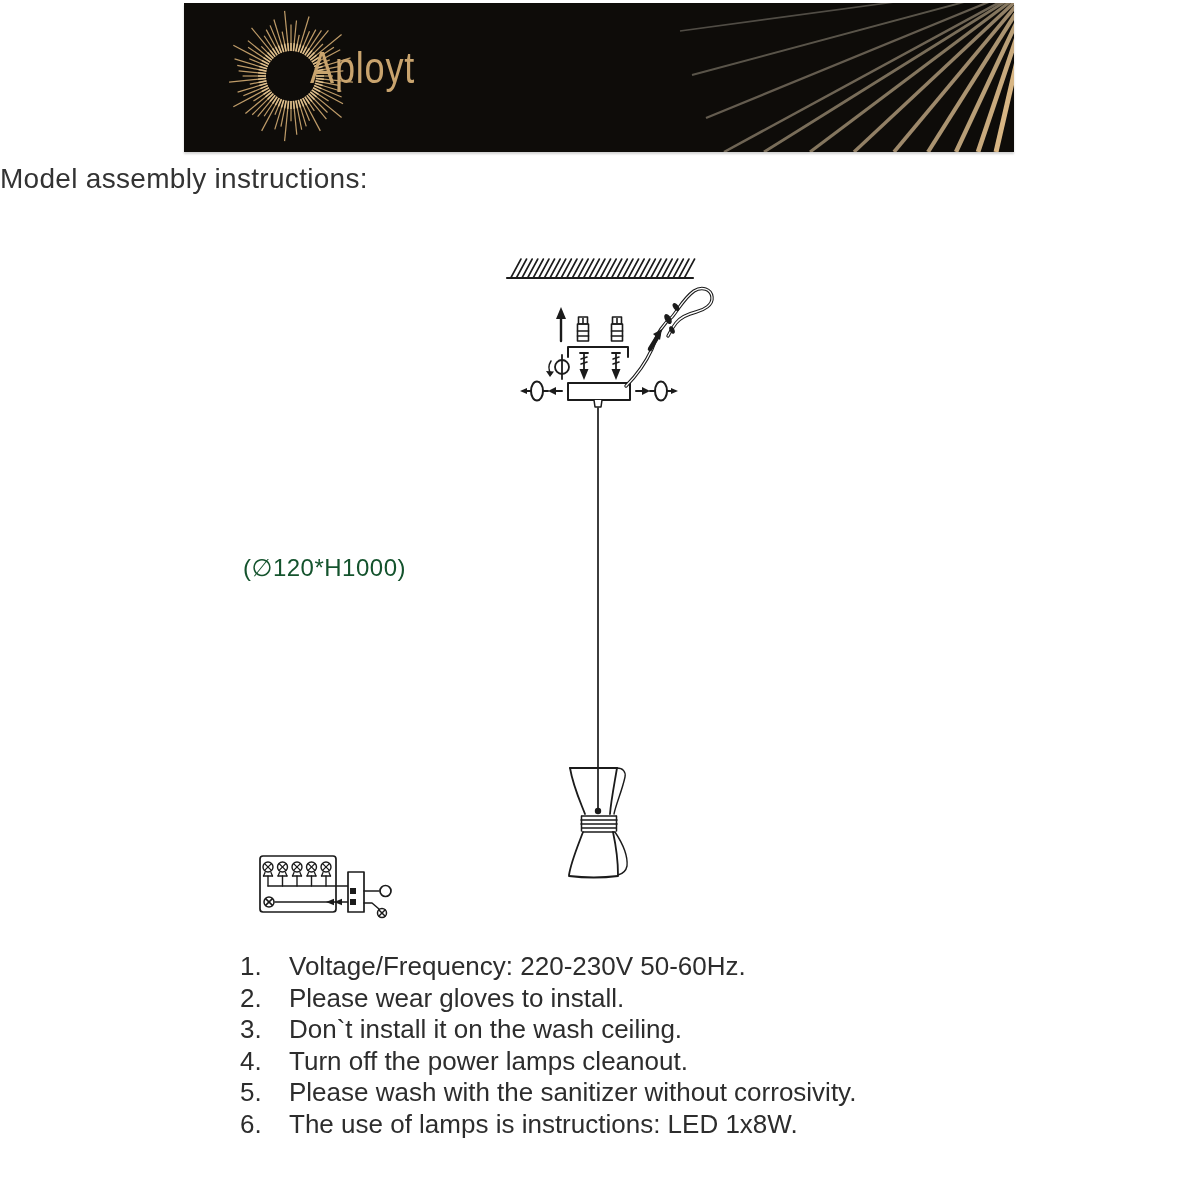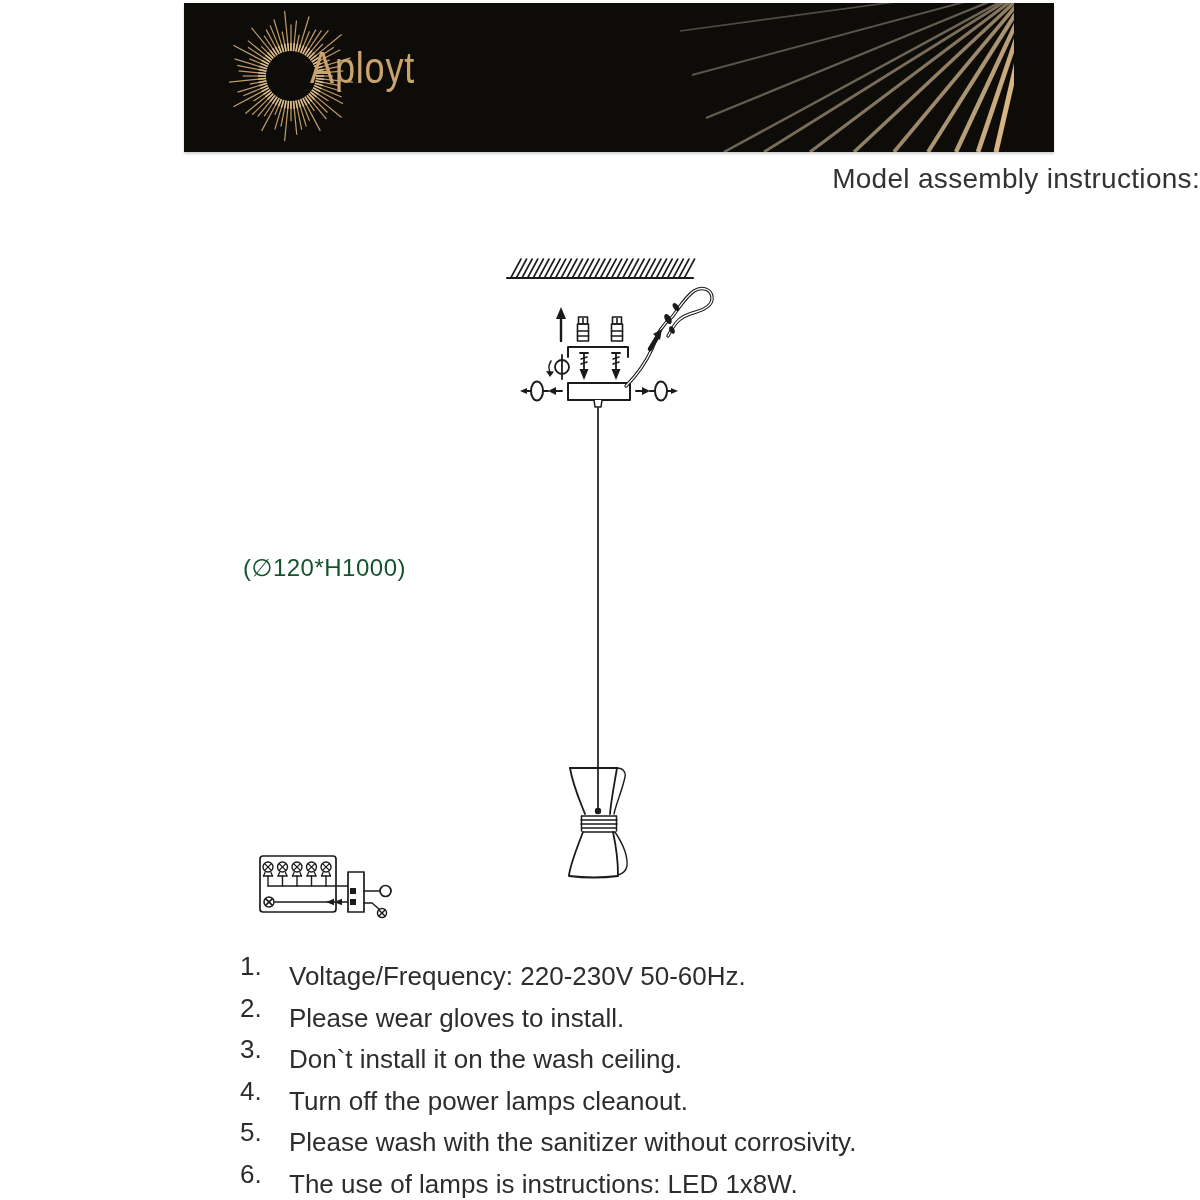--- a/index.html
+++ b/index.html
@@ -2,43 +2,43 @@
 <html><head>
 <meta charset="utf-8">
 <style>
   html,body{margin:0;padding:0;}
   body{
     width:1200px;height:1200px;position:relative;background:#ffffff;
     font-family:"Liberation Sans", sans-serif;color:#2d2d2d;overflow:hidden;
   }
   .banner{
     position:absolute;left:184px;top:3px;width:830px;height:149px;
-    background:#0e0c09;overflow:hidden;box-shadow:0 2px 2px rgba(0,0,0,.18);padding-left:40px;
+    background:#0e0c09;overflow:hidden;box-shadow:0 2px 2px rgba(0,0,0,.18);
   }
   .banner svg{position:absolute;left:0;top:0;}
   .brand-name{
     position:absolute;left:126px;top:40px;width:300px;
     font-size:44px;font-weight:300;letter-spacing:1px;color:#c9a46e;
     transform:scaleX(.82);transform-origin:left center;
   }
   .title-block{
-    position:absolute;left:0;top:162px;width:1200px;text-align:right;
+    position:absolute;left:0;top:162px;width:1200px;text-align:left;
     font-size:28px;line-height:34px;color:#333333;font-weight:400;letter-spacing:.3px;
   }
   .line-art{position:absolute;left:0;top:0;pointer-events:none;}
   .dim-label{
     position:absolute;left:243px;top:554px;font-size:24px;color:#14532d;letter-spacing:.5px;
   }
   .instructions{
     position:absolute;left:240px;top:951px;width:780px;
     font-size:26px;line-height:31.6px;color:#2d2d2d;
   }
   .instr-row{display:flex;}
   .instr-num{flex:0 0 49px;}
-  .instr-text{flex:1;margin-top:10px;}
+  .instr-text{flex:1;}
 </style>
 </head>
 <body>
 
 <div class="banner">
   <svg id="banner-decor" width="830" height="149" viewBox="0 0 830 149">
     <g id="starburst">
         <line x1="132" y1="73" x2="149" y2="73" stroke="#c9a46e" stroke-width="1.2" opacity="0.95"></line>
         <line x1="132" y1="73" x2="140" y2="73" stroke="#e8c894" stroke-width="1.6" opacity="0.85"></line>
         <line x1="131.87961816680493" y1="75.45042850823901" x2="168.90048999901066" y2="79.09666612849867" stroke="#c9a46e" stroke-width="1.2" opacity="0.95"></line>

